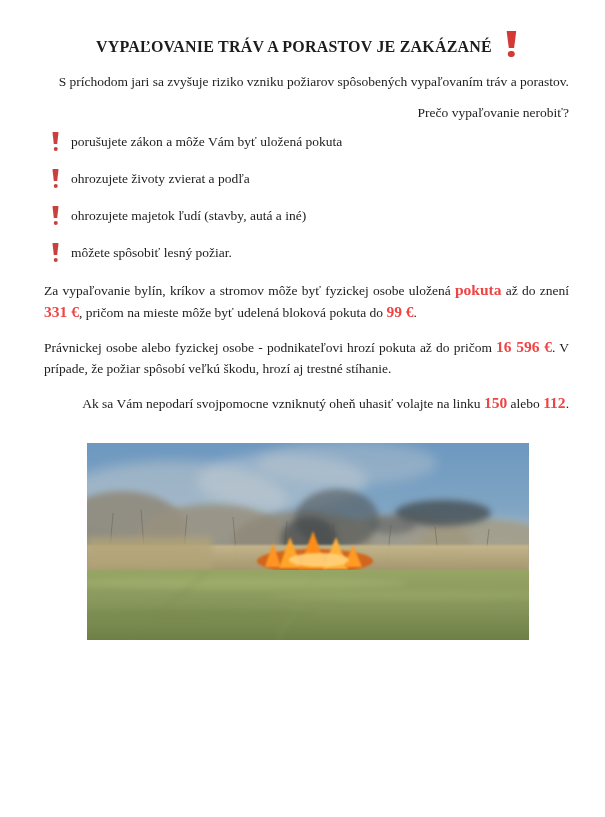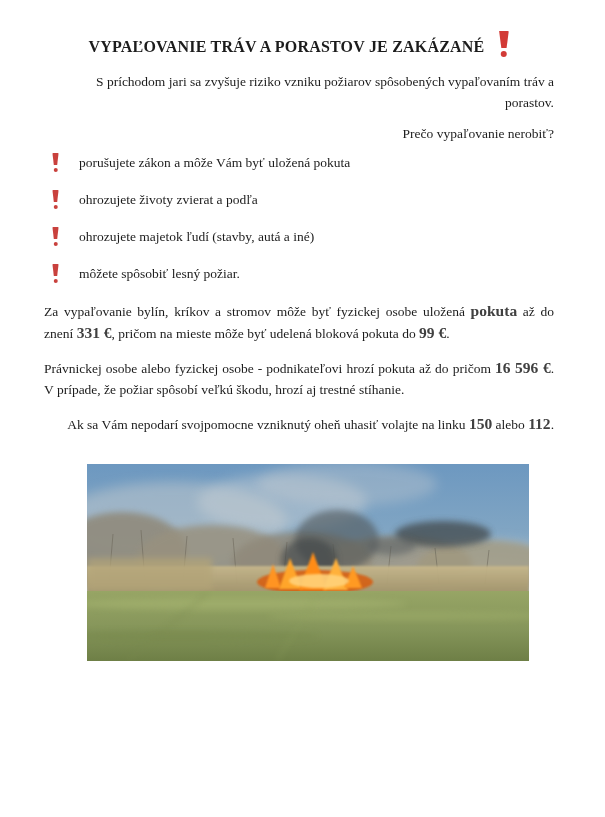--- a/index.html
+++ b/index.html
@@ -8,21 +8,21 @@
     width: 605px;
     height: 817px;
     background: #ffffff;
     font-family: "Liberation Serif", "DejaVu Serif", serif;
     color: #1c1c1c;
     overflow: hidden;
   }
   .page {
     width: 605px;
     height: 817px;
-    padding: 30px 51px 0 44px;
+    padding: 30px 36px 0 44px;
   }
   .title-row {
     text-align: center;
     white-space: nowrap;
     margin: 0 0 14px 0;
     line-height: 21px;
   }
   .title-text {
     font-weight: bold;
     font-size: 16px;
@@ -41,21 +41,20 @@
   .cleaning{ margin-bottom: 9px; }
   .fine1   { margin-bottom: 13px; }
   .fine2   { margin-bottom: 13px; }
   .emergency { margin-bottom: 0; }
 
   .bullet-list { margin: 0; padding: 0; }
   .bullet {
     display: flex;
     align-items: flex-start;
     margin: 0 0 16px 8px;
-    gap: 8px;
   }
   .bullet-text {
     font-size: 13.5px;
     line-height: 21px;
     margin-left: 12px;
   }
 
   
   .excl {
     position: relative;
@@ -93,21 +92,21 @@
   .excl-title .bar {
     height: 17px;
     background: #d23a36;
   }
   .excl-title .dot {
     width: 6.5px; height: 6.5px;
     background: #d23a36;
   }
 
   .red {
-    color: #404040;
+    color: #ef4444;
     font-weight: bold;
     font-size: 15.5px;
     line-height: 21px;
   }
 
   .photo-wrap {
     margin: 29px 0 0 43px;
     width: 442px;
     height: 197px;
     line-height: 0;

